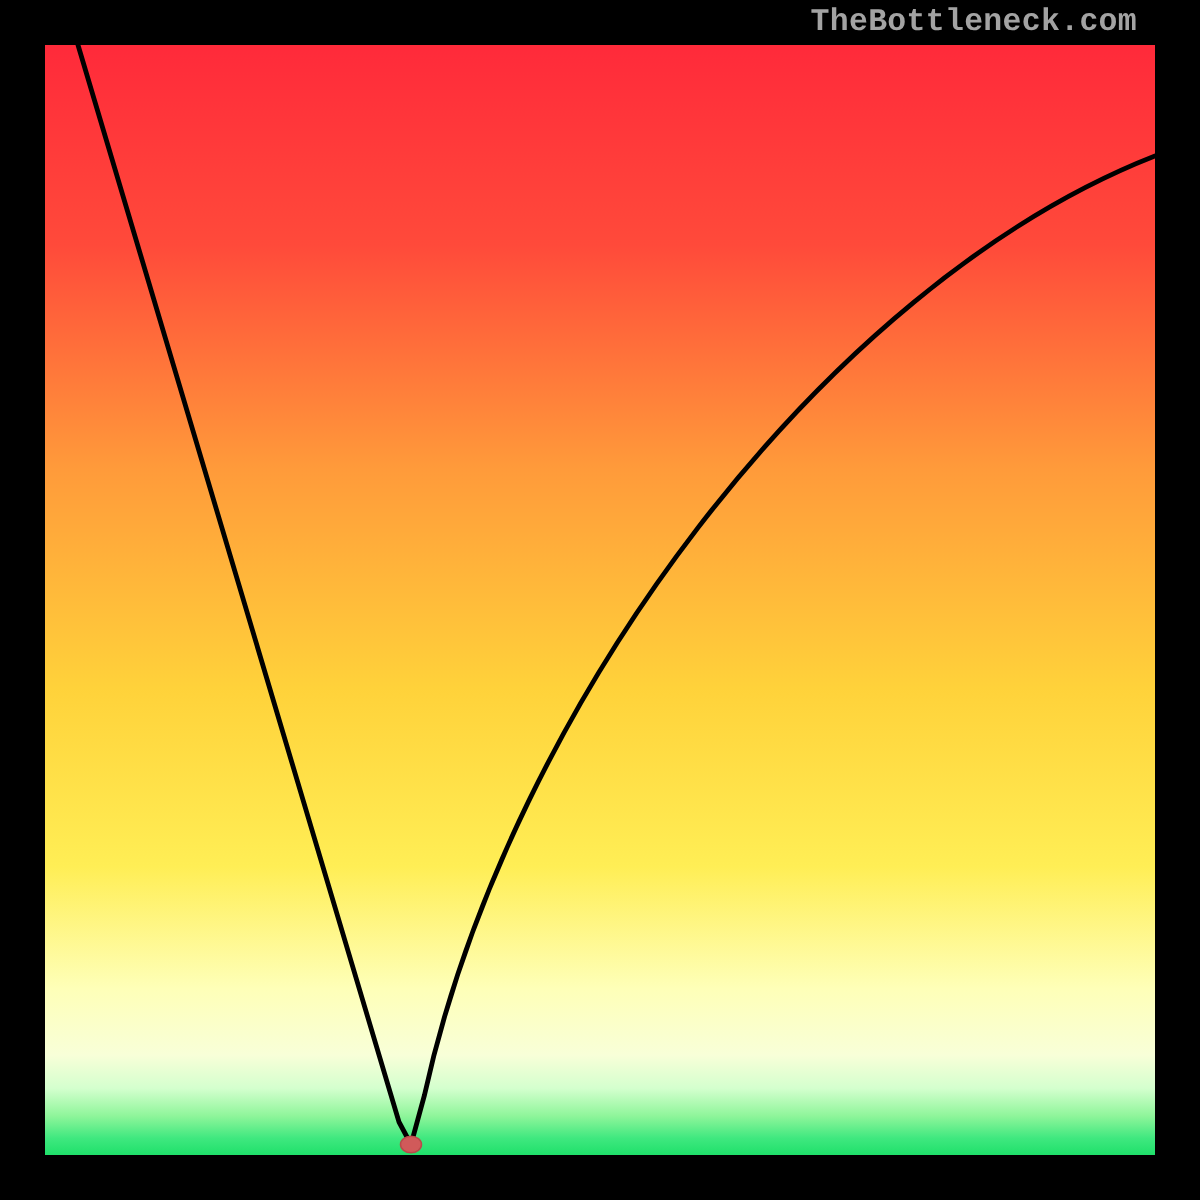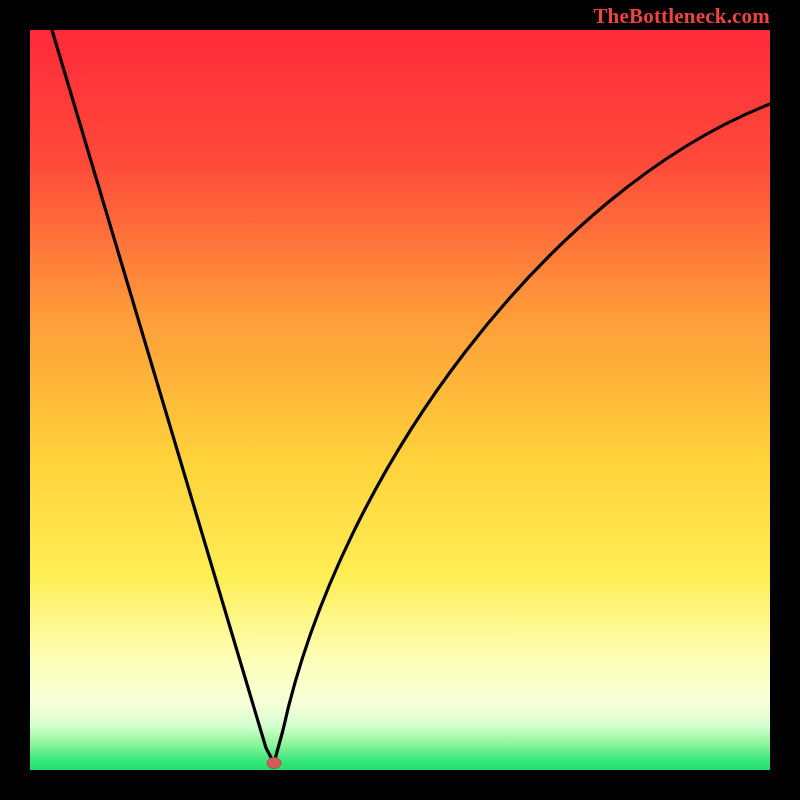--- a/index.html
+++ b/index.html
@@ -36,25 +36,25 @@
   .curve-svg {
     position: absolute;
     left: 0;
     top: 0;
     width: 100%;
     height: 100%;
   }
   .watermark {
     position: absolute;
     top: 4px;
-    right: 30px;
-    font-family: Liberation Serif, serif;
+    right: 42px;
+    font-family: Liberation Mono, monospace;
     font-size: 21px;
     font-weight: 600;
-    color: #ef4444;
+    color: #a3a3a3;
     letter-spacing: 0.2px;
   }
 </style>
 </head>
 <body>
 
 <div class="frame">
 
   <div class="plot">
 

